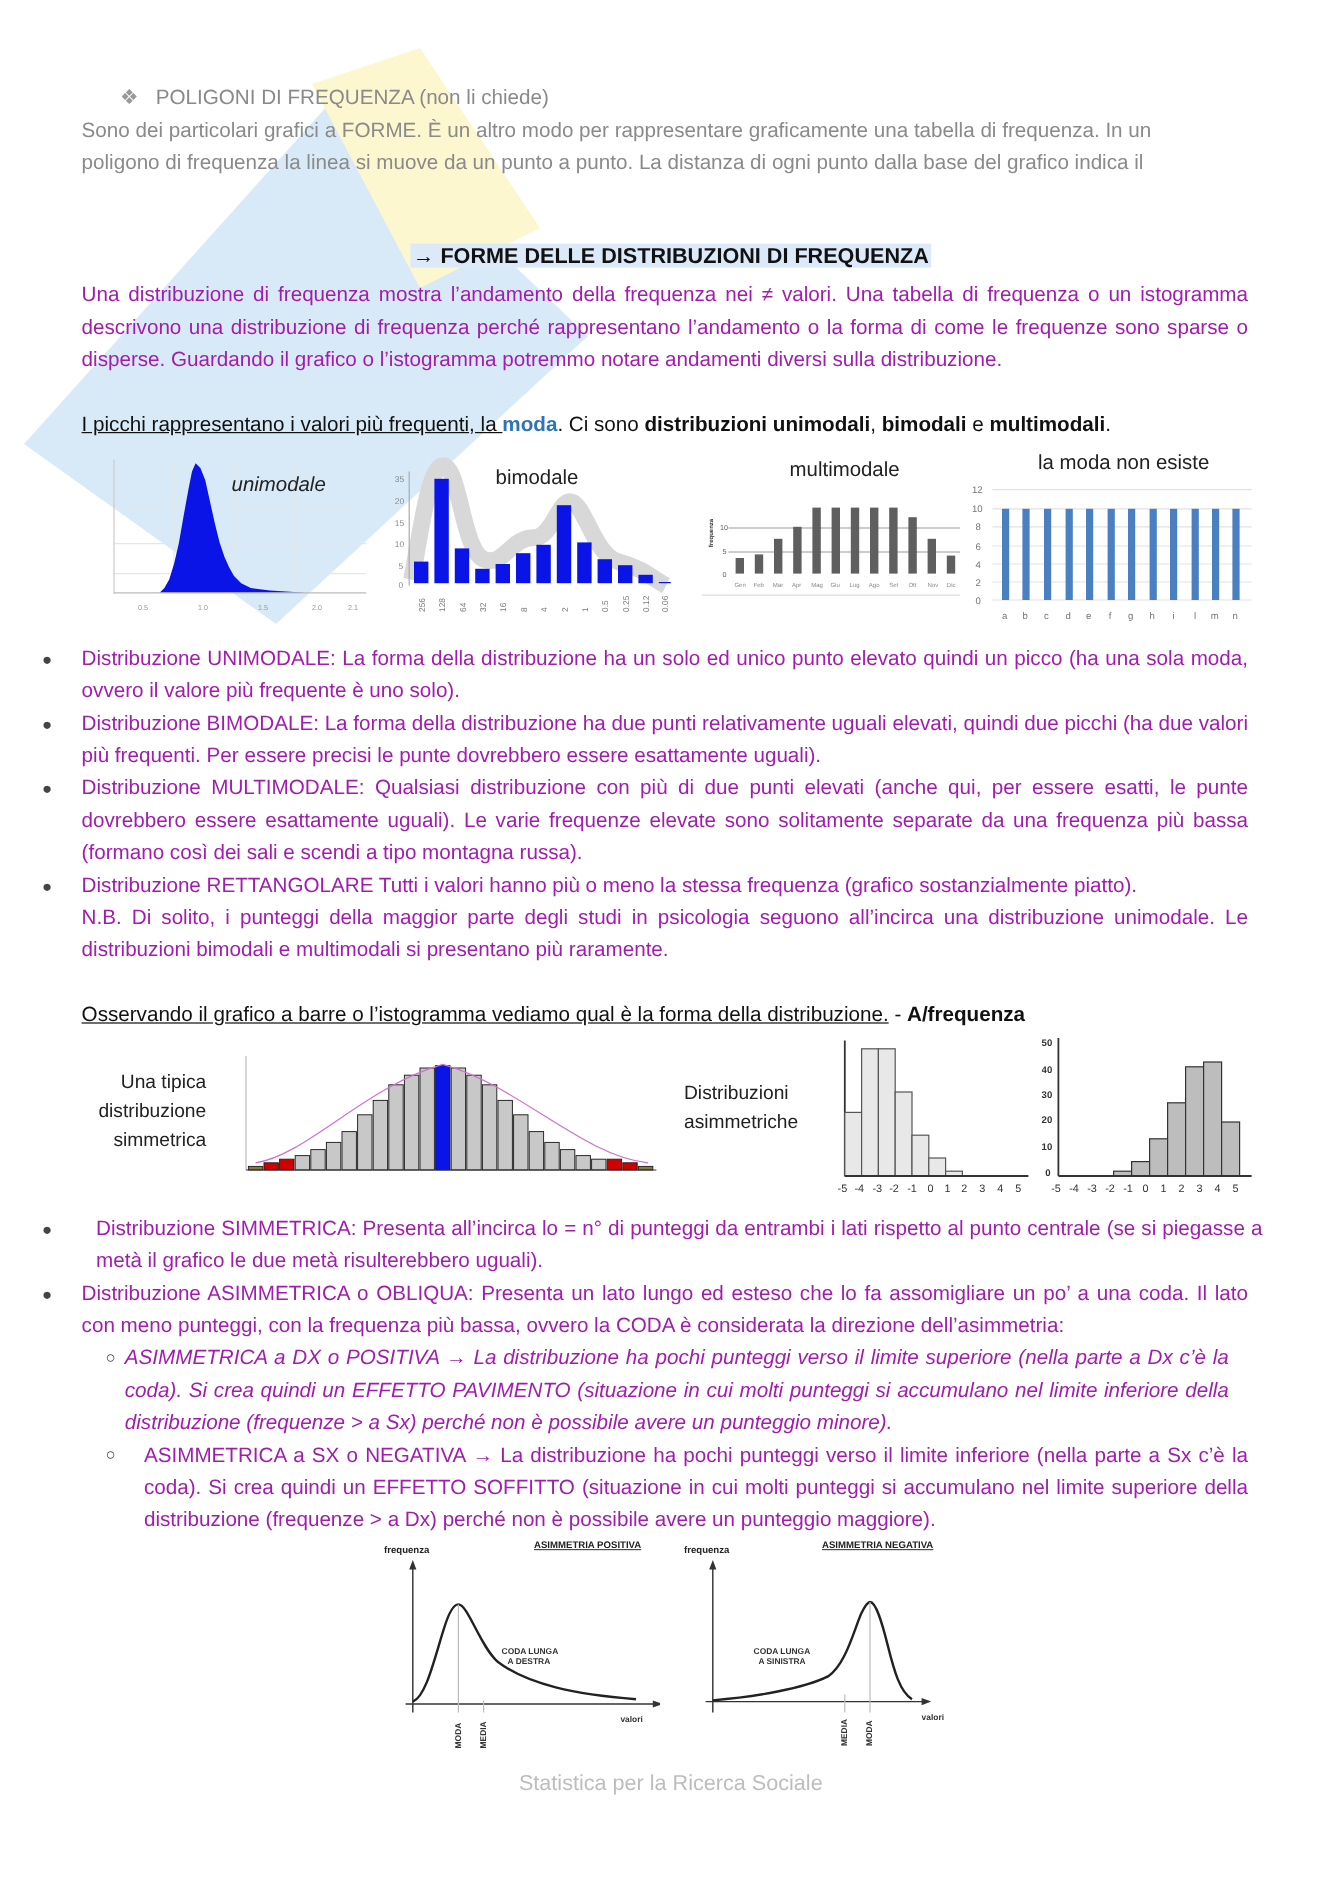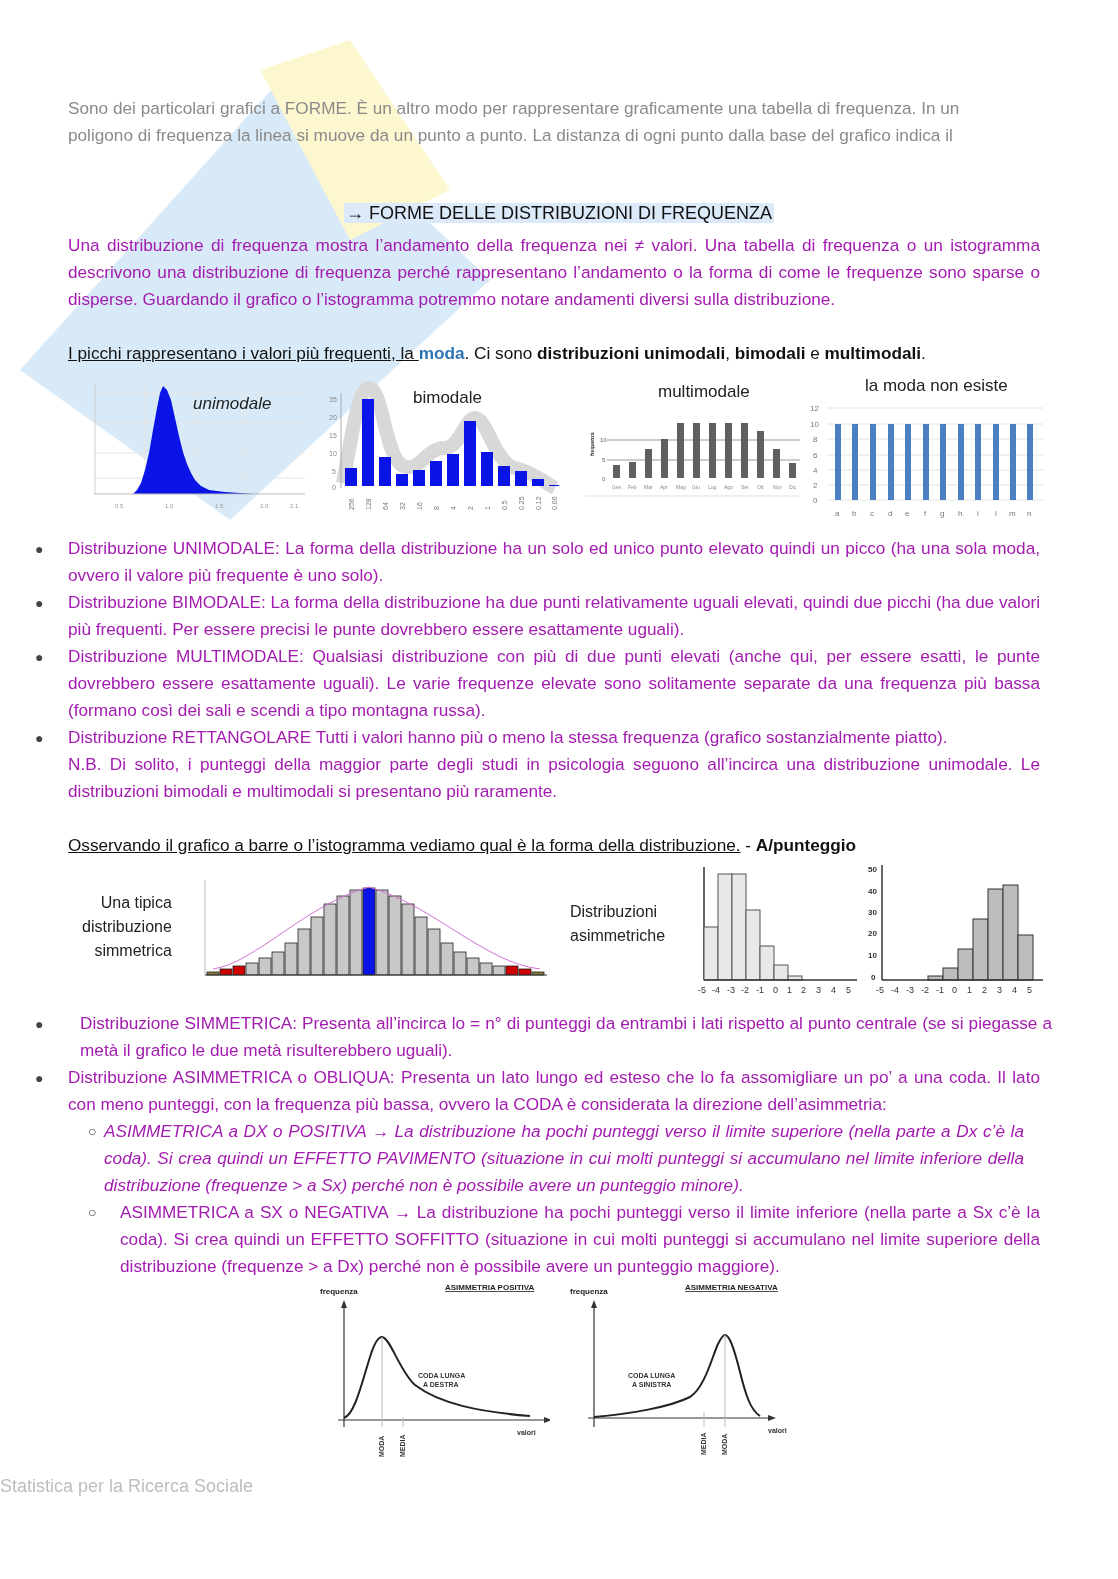--- a/index.html
+++ b/index.html
@@ -2,42 +2,46 @@
 <html><head>
 <meta charset="utf-8">
 <style>
   html,body{margin:0;padding:0;background:#ffffff;}
   body{width:1118px;height:1579px;position:relative;overflow:hidden;font-family:"Liberation Sans",sans-serif;color:#1a1a1a;}
   .page{position:absolute;left:0;top:0;width:1118px;height:1579px;}
   .wm{position:absolute;left:20px;top:40px;width:470px;height:480px;pointer-events:none;opacity:.18;}
   .p{position:absolute;left:68px;width:972px;font-size:17.2px;line-height:27px;text-align:justify;}
   .grey{color:#8a8a8a;}
   .dark{color:#a21caf;}
-  .heading{position:absolute;left:0;width:1118px;top:203px;text-align:center;font-weight:normal;font-size:18px;color:#111;}
+  .heading{position:absolute;left:0;width:1118px;top:203px;text-align:center;font-weight:bold;font-size:18px;color:#111;}
   .heading span{background:#dbe9f8;padding:0 2px;}
   .u{text-decoration:underline;}
   .b{font-weight:bold;color:#111;}
   .moda{color:#2e75b6;font-weight:bold;}
   .bullet{position:absolute;left:35px;font-size:14px;color:#444;}
   .sub-bullet{position:absolute;left:88px;font-size:14px;color:#444;}
   .chart{position:absolute;}
   .ctitle{position:absolute;font-size:17px;color:#222;}
-  .footer{position:absolute;left:0;width:1118px;top:1476px;text-align:left;font-size:18px;color:#bdbdbd;}
+  .footer{position:absolute;left:0;width:1118px;top:1476px;text-align:center;font-size:18px;color:#bdbdbd;}
   svg text{font-family:"Liberation Sans",sans-serif;}
 </style>
 </head>
 <body>
 
 <div class="page">
 
   <svg class="wm" viewBox="0 0 470 480">
     <polygon points="0,330 260,40 470,240 210,480" fill="#2e8fd8"></polygon>
     <polygon points="240,30 330,0 430,150 330,200" fill="#f5d400"></polygon>
   </svg>
 
+  <div class="p grey" style="top:68px;left:100px;width:700px;">
+    <span style="color:#999;">❖</span>
+    &nbsp;&nbsp;<span>POLIGONI DI FREQUENZA (non li chiede)</span>
+  </div>
   <div class="p grey" style="top:95px;">Sono dei particolari grafici a FORME. È un altro modo per rappresentare graficamente una tabella di frequenza. In un</div>
   <div class="p grey" style="top:122px;">poligono di frequenza la linea si muove da un punto a punto. La distanza di ogni punto dalla base del grafico indica il</div>
 
   <div class="heading"><span>→ FORME DELLE DISTRIBUZIONI DI FREQUENZA</span></div>
 
   <div class="p dark" style="top:232px;">Una distribuzione di frequenza mostra l’andamento della frequenza nei ≠ valori. Una tabella di frequenza o un istogramma descrivono una distribuzione di frequenza perché rappresentano l’andamento o la forma di come le frequenze sono sparse o disperse. Guardando il grafico o l’istogramma potremmo notare andamenti diversi sulla distribuzione.</div>
 
   <div class="p" style="top:340px;color:#111;">
     <span class="u">I picchi rappresentano i valori più frequenti, la </span><span class="moda">moda</span><span>. Ci sono </span><span class="b">distribuzioni unimodali</span><span>, </span><span class="b">bimodali</span><span> e </span><span class="b">multimodali</span><span>.</span>
   </div>
@@ -214,21 +218,21 @@
   <div class="p dark" style="top:535px;">Distribuzione UNIMODALE: La forma della distribuzione ha un solo ed unico punto elevato quindi un picco (ha una sola moda, ovvero il valore più frequente è uno solo).</div>
   <div class="bullet" style="top:595px;">●</div>
   <div class="p dark" style="top:589px;">Distribuzione BIMODALE: La forma della distribuzione ha due punti relativamente uguali elevati, quindi due picchi (ha due valori più frequenti. Per essere precisi le punte dovrebbero essere esattamente uguali).</div>
   <div class="bullet" style="top:649px;">●</div>
   <div class="p dark" style="top:643px;">Distribuzione MULTIMODALE: Qualsiasi distribuzione con più di due punti elevati (anche qui, per essere esatti, le punte dovrebbero essere esattamente uguali). Le varie frequenze elevate sono solitamente separate da una frequenza più bassa (formano così dei sali e scendi a tipo montagna russa).</div>
   <div class="bullet" style="top:730px;">●</div>
   <div class="p dark" style="top:724px;">Distribuzione RETTANGOLARE Tutti i valori hanno più o meno la stessa frequenza (grafico sostanzialmente piatto).</div>
   <div class="p dark" style="top:751px;">N.B. Di solito, i punteggi della maggior parte degli studi in psicologia seguono all’incirca una distribuzione unimodale. Le distribuzioni bimodali e multimodali si presentano più raramente.</div>
 
   <div class="p" style="top:832px;color:#111;">
-    <span class="u">Osservando il grafico a barre o l’istogramma vediamo qual è la forma della distribuzione.</span><span> - </span><span class="b">A/punteggio</span>
+    <span class="u">Osservando il grafico a barre o l’istogramma vediamo qual è la forma della distribuzione.</span><span> - </span><span class="b">A/frequenza</span>
   </div>
 
   <div class="ctitle" style="left:82px;top:891px;line-height:24px;font-size:16px;text-align:right;">
     <div>Una tipica</div>
     <div>distribuzione</div>
     <div>simmetrica</div>
   </div>
 
   <div class="chart" style="left:195px;top:875px;width:360px;height:120px;">
     <svg width="360" height="120">

